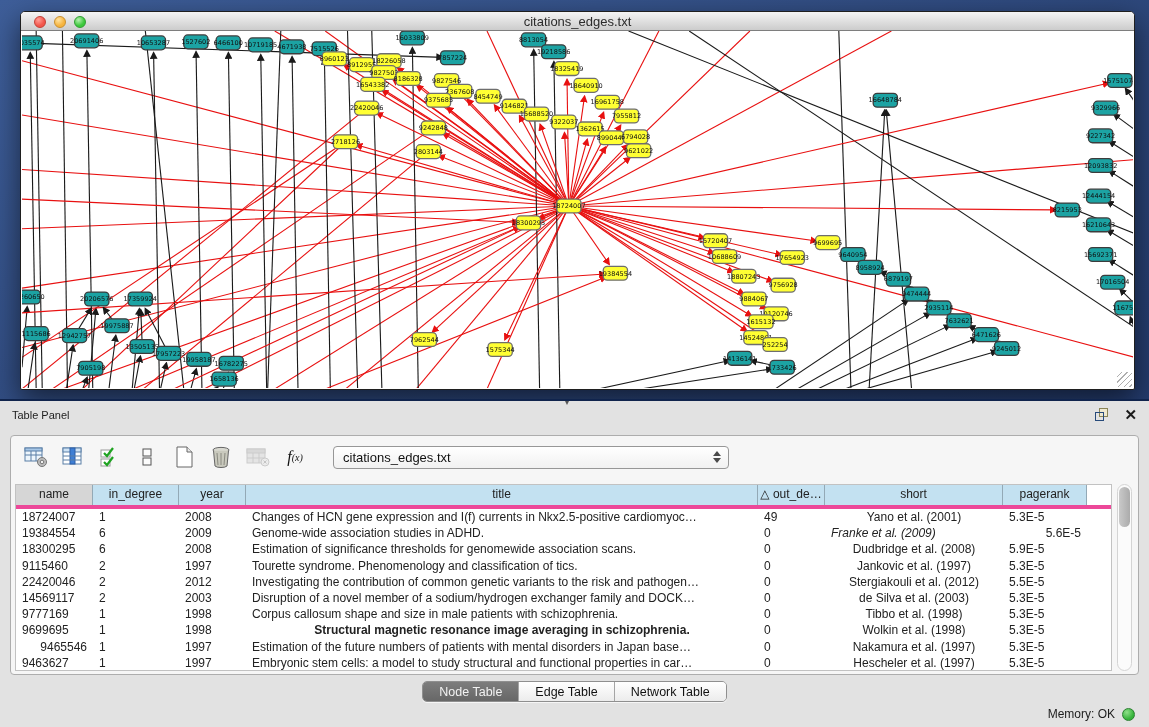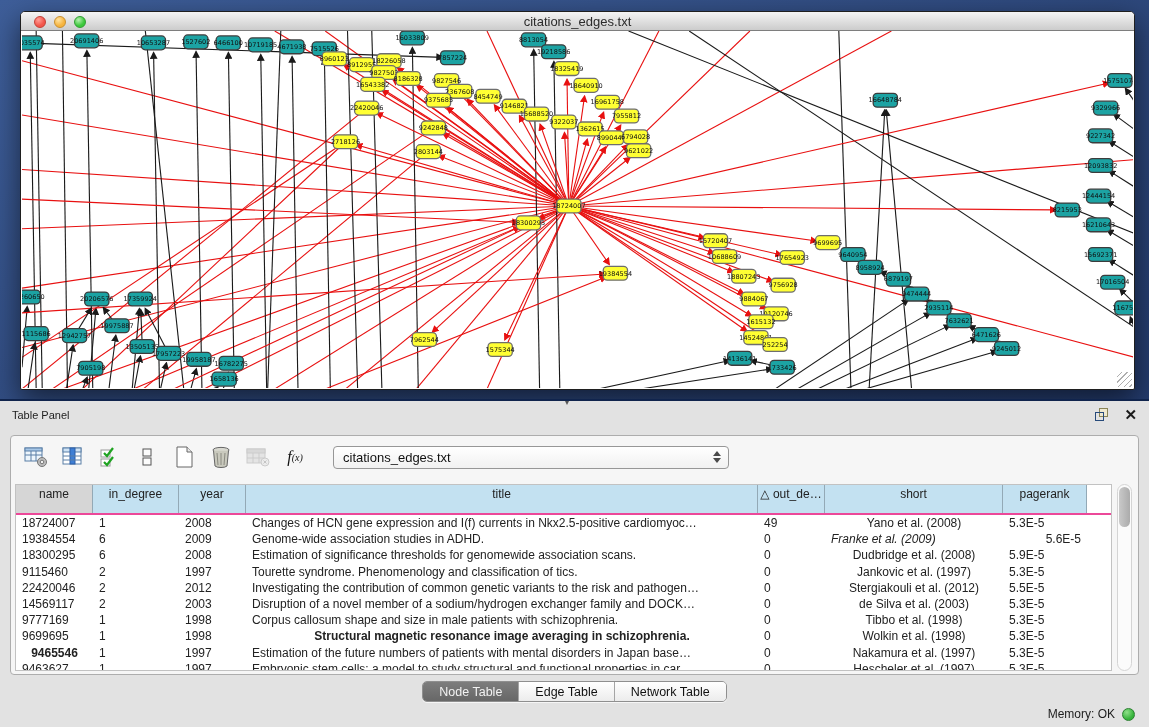--- a/index.html
+++ b/index.html
@@ -50,21 +50,21 @@
   .combo{ position:relative; margin-left:14px; width:396px; height:23px;
     background:linear-gradient(#ffffff,#f1f1f1); border:1px solid #979797; border-radius:4px;
     font-size:13px; color:#111; line-height:21px; padding-left:9px; }
   .combo .arrows{ position:absolute; right:7px; top:4px; display:flex; flex-direction:column; gap:2px;}
   .combo .arrows i{ width:0; height:0; border-left:4px solid transparent; border-right:4px solid transparent; display:block;}
   .combo .arrows .up{ border-bottom:5px solid #4a4a4a; }
   .combo .arrows .dn{ border-top:5px solid #4a4a4a; }
 
   .tbl-wrap{ position:absolute; left:4px; top:48px; right:26px; bottom:3px; background:#fff;
     border:1px solid #c2c2c2; overflow:hidden; }
-  .tbl-head{ display:flex; height:30px; border-bottom:2px solid #ec4899; }
+  .tbl-head{ display:flex; height:24px; border-bottom:4px solid #ec4899; }
   .th{ font-size:12px; color:#222; text-align:center; line-height:19px;
     border-right:1px solid #93a9b6; overflow:hidden; white-space:nowrap; }
   .tbl-body .tr{ display:flex; height:16.2px; background:#fff; }
   .td{ font-size:12px; color:#222; line-height:16px; padding:0 6px; overflow:hidden;
     white-space:nowrap; text-overflow:ellipsis; }
   .vscroll{ position:absolute; right:6px; top:48px; width:15px; bottom:3px;
     background:#fbfbfb; border:1px solid #d4d4d4; border-radius:8px;}
   .vthumb{ position:absolute; left:1px; top:2px; width:11px; height:40px; background:linear-gradient(90deg,#c9c9c9,#ababab); border-radius:6px;}
 
   .tabs-row{ position:absolute; left:0; right:0; top:280px; display:flex; justify-content:center; }
@@ -681,21 +681,21 @@
           <div class="th" style="width: 178px; background: rgb(195, 225, 241);">short</div>
           <div class="th" style="width: 84px; background: rgb(195, 225, 241);">pagerank</div>
         </div>
       <div class="tbl-body" id="tbl-body">
           <div class="tr">
             <div class="td" style="width: 77px; text-align: left;">18724007</div>
             <div class="td" style="width: 86px; text-align: left;">1</div>
             <div class="td" style="width: 67px; text-align: left;">2008</div>
             <div class="td" style="width: 512px; text-align: left;">Changes of HCN gene expression and I(f) currents in Nkx2.5-positive cardiomyoc…</div>
             <div class="td" style="width: 67px; text-align: left;">49</div>
-            <div class="td" style="width: 178px; text-align: center;">Yano et al. (2008)</div>
+            <div class="td" style="width: 178px; text-align: center;">Yano et al. (2001)</div>
             <div class="td" style="width: 84px; text-align: left;">5.3E-5</div>
           </div>
           <div class="tr">
             <div class="td" style="width: 77px; text-align: left;">19384554</div>
             <div class="td" style="width: 86px; text-align: left;">6</div>
             <div class="td" style="width: 67px; text-align: left;">2009</div>
             <div class="td" style="width: 512px; text-align: left;">Genome-wide association studies in ADHD.</div>
             <div class="td" style="width: 67px; text-align: left;">0</div>
             <div class="td" style="width: 178px; text-align: left; font-style: italic;">Franke et al. (2009)</div>
             <div class="td" style="width: 84px; text-align: right;">5.6E-5</div>
@@ -748,21 +748,21 @@
           <div class="tr">
             <div class="td" style="width: 77px; text-align: left;">9699695</div>
             <div class="td" style="width: 86px; text-align: left;">1</div>
             <div class="td" style="width: 67px; text-align: left;">1998</div>
             <div class="td" style="width: 512px; text-align: center; font-weight: bold;">Structural magnetic resonance image averaging in schizophrenia.</div>
             <div class="td" style="width: 67px; text-align: left;">0</div>
             <div class="td" style="width: 178px; text-align: center;">Wolkin et al. (1998)</div>
             <div class="td" style="width: 84px; text-align: left;">5.3E-5</div>
           </div>
           <div class="tr">
-            <div class="td" style="width: 77px; text-align: center; font-weight: bold;">9465546</div>
+            <div class="td" style="width: 77px; text-align: right;">9465546</div>
             <div class="td" style="width: 86px; text-align: left;">1</div>
             <div class="td" style="width: 67px; text-align: left;">1997</div>
             <div class="td" style="width: 512px; text-align: left;">Estimation of the future numbers of patients with mental disorders in Japan base…</div>
             <div class="td" style="width: 67px; text-align: left;">0</div>
             <div class="td" style="width: 178px; text-align: center;">Nakamura et al. (1997)</div>
             <div class="td" style="width: 84px; text-align: left;">5.3E-5</div>
           </div>
           <div class="tr">
             <div class="td" style="width: 77px; text-align: left;">9463627</div>
             <div class="td" style="width: 86px; text-align: left;">1</div>

